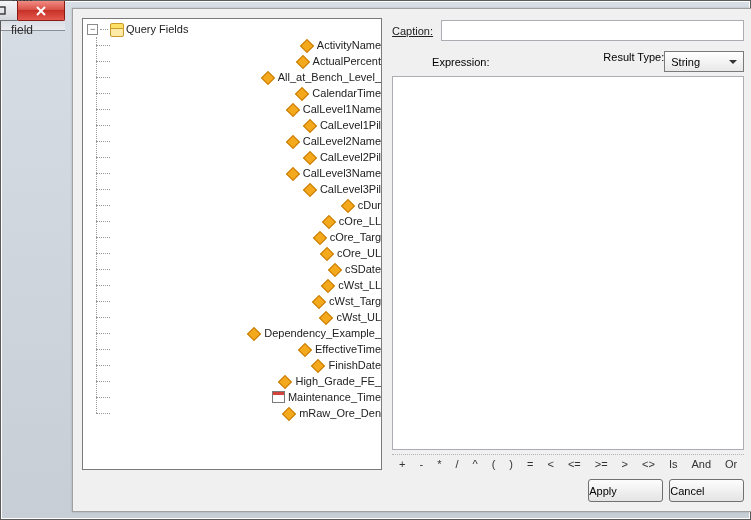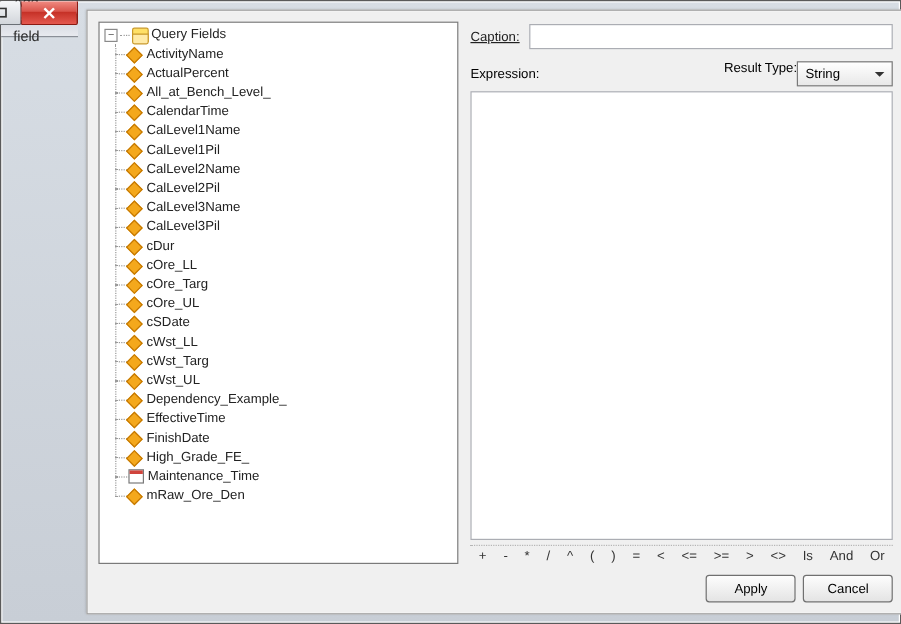--- a/index.html
+++ b/index.html
@@ -104,20 +104,21 @@
     position: relative;
   }
   .tree .children::before {
     content:""; position:absolute; left:9px; top:0; bottom:8px;
     border-left:1px dotted #9a9a9a;
   }
   .tree .node {
     display:flex; align-items:center; gap:3px;
     height:16px;
     position: relative;
+    justify-content: flex-end;
   }
   .tree .node::before {
     content:""; position:absolute; left:-11px; top:8px; width:14px;
     border-top:1px dotted #9a9a9a;
   }
   .tag-icon {
     width:12px; height:12px;
     display:inline-block;
     position:relative;
   }
@@ -143,21 +144,21 @@
   .right { flex:1; display:flex; flex-direction:column; min-width:0; }
   .form-row { display:flex; align-items:center; gap:8px; font-size:11px; color:#222; margin-bottom:10px;text-decoration:underline; }
   .form-row.top { margin-top:2px; }
   .label { }
   .caption-input {
     flex:1; height:21px;
     border:1px solid #abadb3;
     background:#fff;
     padding:0 4px; font-size:11px;
   }
-  .expr-row { display:flex; align-items:center; justify-content:space-between; font-size:11px; margin-bottom:4px;}
+  .expr-row { display:flex; align-items:center; justify-content:space-between; font-size:11px; margin-bottom:4px;margin-left:40px;}
   .result-type-sel {
     width:80px; height:21px;
     border:1px solid #7a7a7a;
     background:linear-gradient(#fff,#e8e8e8);
     font-size:11px;
     padding:0 18px 0 6px;
     position:relative;
     display:flex; align-items:center;
   }
   .result-type-sel::after {
@@ -187,21 +188,21 @@
   .btn-row {
     display:flex; justify-content:flex-end; gap:6px;
     margin-top:9px;
   }
   .btn {
     min-width:75px; height:23px;
     border:1px solid #707070;
     border-radius:3px;
     background:linear-gradient(#fdfdfd,#e4e4e4);
     font-size:11px;
-    display:flex; align-items:center; justify-content:center;
+    display:flex; align-items:center; 
   }
 
   
   .tree-wrap::-webkit-scrollbar { width:17px; }
   .tree-wrap::-webkit-scrollbar-track { background:#f0f0f0; border-left:1px solid #d4d4d4; }
   .tree-wrap::-webkit-scrollbar-thumb { background:#cdcdcd; border:1px solid #a6a6a6; border-radius:2px;}
   .tree-wrap::-webkit-scrollbar-button { height:17px; background:#e8e8e8; border:1px solid #a6a6a6;}
 </style>
 </head>
 <body>

